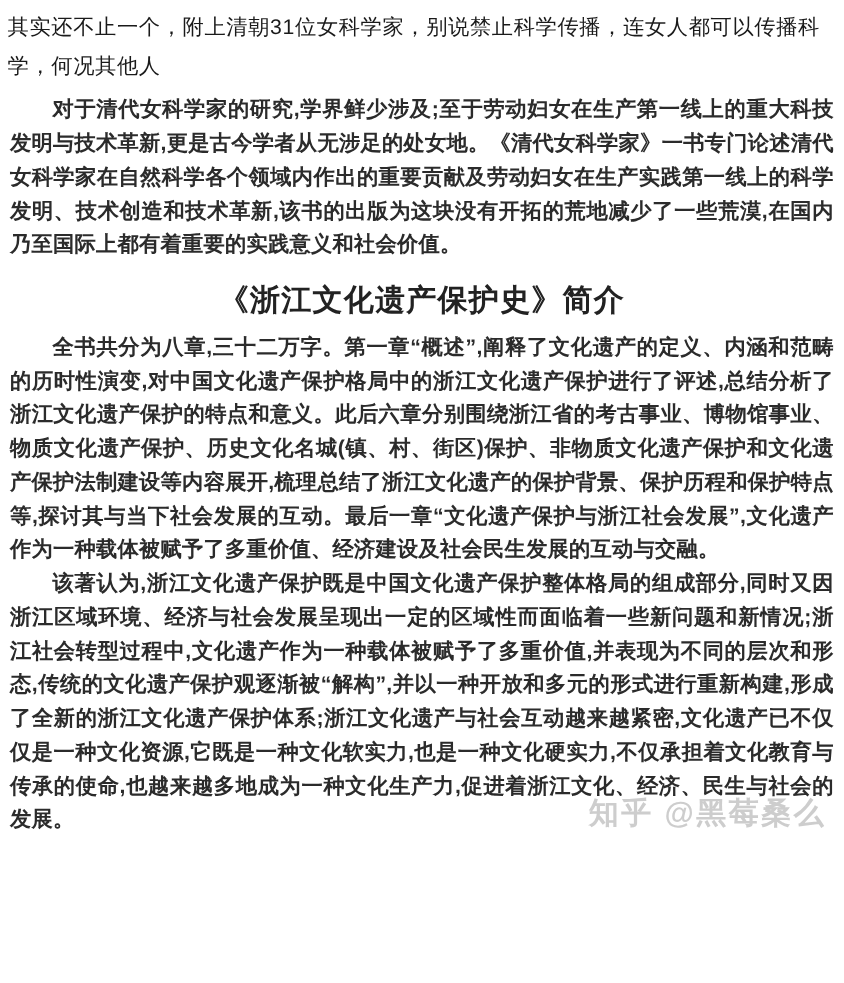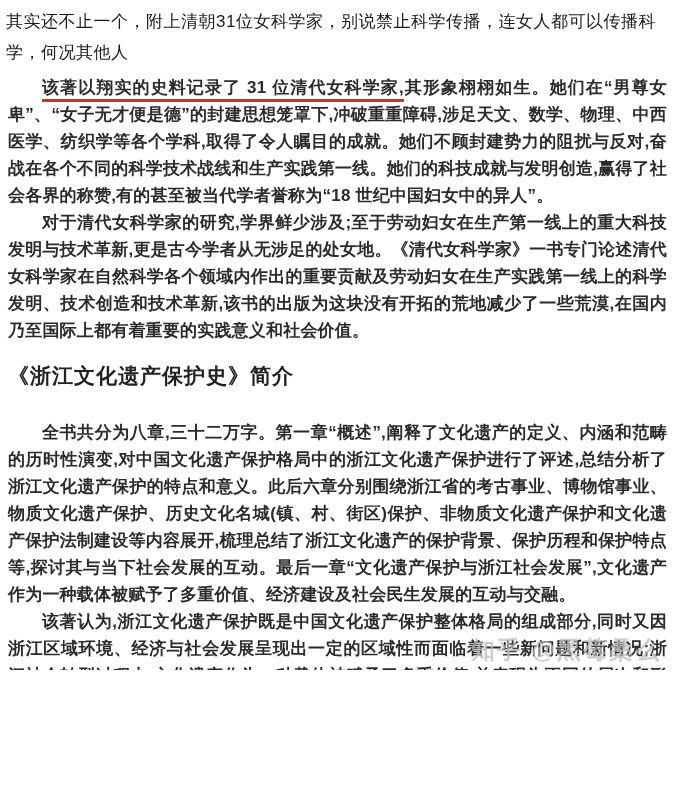--- a/index.html
+++ b/index.html
@@ -30,24 +30,24 @@
     line-height: 27px;
     text-align: justify;
     font-weight: 600;
     letter-spacing: 0.2px;
   }
   .scan p {
     margin: 0;
     text-indent: 2em;
   }
   .scan .heading {
-    margin: 18px 0 30px 0;
-    text-align: left;
+    margin: 18px 0 10px 0;
+    text-align: center;
     text-indent: 0;
-    font-size: 21px;
+    font-size: 24px;
     font-weight: 700;
     letter-spacing: 1px;
     color: #222222;
   }
   .red-underline {
     border-bottom: 3px solid var(--underline, #b93a2c);
     padding-bottom: 2px;
   }
   .watermark {
     position: absolute;
@@ -63,21 +63,20 @@
 </style>
 </head>
 <body>
 
 <div class="page">
 
   <div class="comment">其实还不止一个，附上清朝31位女科学家，别说禁止科学传播，连女人都可以传播科学，何况其他人</div>
 
   <div class="scan">
 
-    <p><span class="red-underline">该著以翔实的史料记录了 31 位清代女科学家,</span><span>其形象栩栩如生。她们在“男尊女卑”、“女子无才便是德”的封建思想笼罩下,冲破重重障碍,涉足天文、数学、物理、中西医学、纺织学等各个学科,取得了令人瞩目的成就。她们不顾封建势力的阻扰与反对,奋战在各个不同的科学技术战线和生产实践第一线。她们的科技成就与发明创造,赢得了社会各界的称赞,有的甚至被当代学者誉称为“18 世纪中国妇女中的异人”。</span></p>
 
     <p>对于清代女科学家的研究,学界鲜少涉及;至于劳动妇女在生产第一线上的重大科技发明与技术革新,更是古今学者从无涉足的处女地。《清代女科学家》一书专门论述清代女科学家在自然科学各个领域内作出的重要贡献及劳动妇女在生产实践第一线上的科学发明、技术创造和技术革新,该书的出版为这块没有开拓的荒地减少了一些荒漠,在国内乃至国际上都有着重要的实践意义和社会价值。</p>
 
     <p class="heading">《浙江文化遗产保护史》简介</p>
 
 
     <p>全书共分为八章,三十二万字。第一章“概述”,阐释了文化遗产的定义、内涵和范畴的历时性演变,对中国文化遗产保护格局中的浙江文化遗产保护进行了评述,总结分析了浙江文化遗产保护的特点和意义。此后六章分别围绕浙江省的考古事业、博物馆事业、物质文化遗产保护、历史文化名城(镇、村、街区)保护、非物质文化遗产保护和文化遗产保护法制建设等内容展开,梳理总结了浙江文化遗产的保护背景、保护历程和保护特点等,探讨其与当下社会发展的互动。最后一章“文化遗产保护与浙江社会发展”,文化遗产作为一种载体被赋予了多重价值、经济建设及社会民生发展的互动与交融。</p>
 
     <p>该著认为,浙江文化遗产保护既是中国文化遗产保护整体格局的组成部分,同时又因浙江区域环境、经济与社会发展呈现出一定的区域性而面临着一些新问题和新情况;浙江社会转型过程中,文化遗产作为一种载体被赋予了多重价值,并表现为不同的层次和形态,传统的文化遗产保护观逐渐被“解构”,并以一种开放和多元的形式进行重新构建,形成了全新的浙江文化遗产保护体系;浙江文化遗产与社会互动越来越紧密,文化遗产已不仅仅是一种文化资源,它既是一种文化软实力,也是一种文化硬实力,不仅承担着文化教育与传承的使命,也越来越多地成为一种文化生产力,促进着浙江文化、经济、民生与社会的发展。</p>
 

